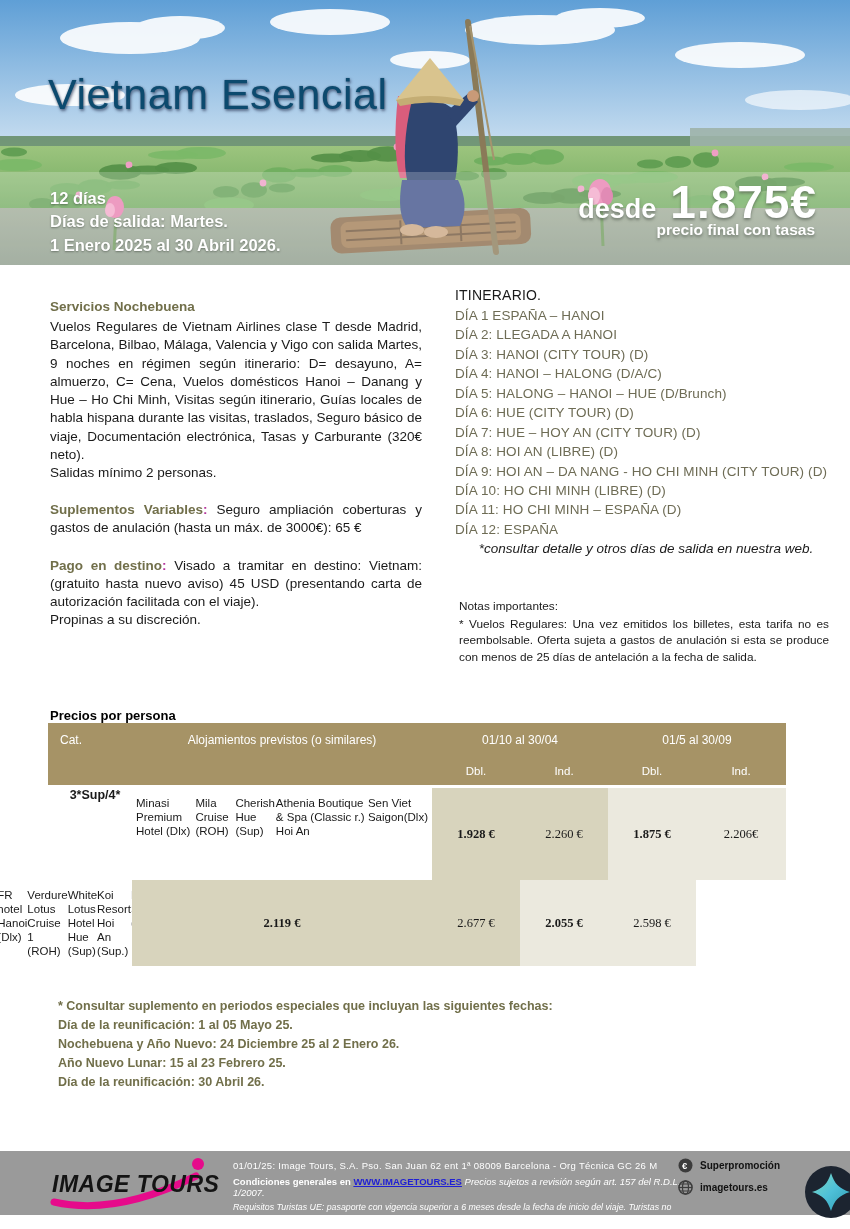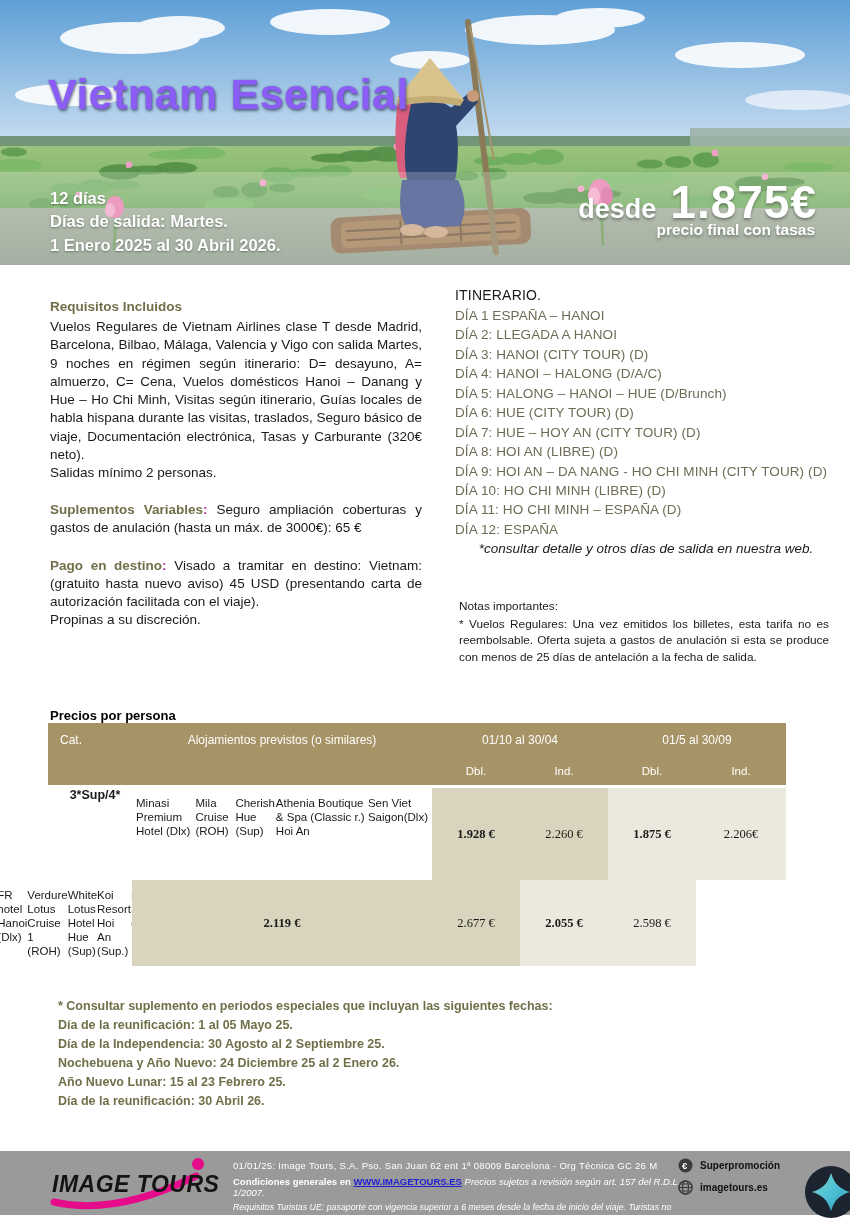--- a/index.html
+++ b/index.html
@@ -14,21 +14,21 @@
     --logo-magenta:#e60b8b;
   }
   *{margin:0;padding:0;box-sizing:border-box;}
   html,body{background:#fff;}
   body{font-family:"Liberation Sans",sans-serif;color:#1a1a1a;}
   #page{position:relative;width:850px;height:1229px;background:#fff;overflow:hidden;margin:0 auto;}
 
   
   .hero{position:absolute;left:0;top:0;width:850px;height:265px;overflow:hidden;}
   .hero svg{position:absolute;left:0;top:0;width:100%;height:100%;}
-  .hero-title{position:absolute;left:48px;top:70px;font-size:43px;font-weight:bold;color:#8b5cf6;
+  .hero-title{position:absolute;left:48px;top:70px;font-size:43px;font-weight:normal;color:#0c4a6e;
     letter-spacing:.5px;text-shadow:1px 2px 3px rgba(45,55,85,.65),0 0 2px rgba(45,55,85,.4);}
   .hero-info{position:absolute;left:50px;top:187px;font-size:16.5px;font-weight:bold;color:#fff;
     line-height:1.42;text-shadow:0 1px 2px rgba(60,70,60,.55);}
   .hero-price{position:absolute;left:505px;top:181px;width:312px;color:#fff;
     text-shadow:0 2px 3px rgba(60,70,60,.55);}
   .hero-price .row{display:flex;align-items:baseline;justify-content:flex-end;gap:14px;}
   .hero-price .desde{font-size:27px;font-weight:bold;}
   .hero-price .amount{font-size:46px;font-weight:bold;letter-spacing:1px;line-height:.95;}
   .hero-price .note{font-size:15.5px;font-weight:bold;text-align:right;margin-top:-4px;padding-right:2px;}
 
@@ -225,21 +225,21 @@
     <div class="hero-price">
       <div class="row">
         <span class="desde">desde</span>
         <span class="amount">1.875€</span>
       </div>
       <div class="note">precio final con tasas</div>
     </div>
   </div>
 
   <div class="services">
-    <div class="sec-head">Requisitos Incluidos</div>
+    <div class="sec-head">Servicios Nochebuena</div>
     <p>Vuelos Regulares de Vietnam Airlines clase  T desde Madrid, Barcelona, Bilbao, Málaga, Valencia y Vigo con salida Martes, 9 noches en régimen  según itinerario: D= desayuno, A= almuerzo, C= Cena, Vuelos domésticos Hanoi – Danang y Hue – Ho Chi Minh, Visitas según itinerario,  Guías locales de habla hispana durante las visitas, traslados, Seguro básico de viaje, Documentación electrónica, Tasas y Carburante (320€ neto).</p>
     <p>Salidas mínimo 2 personas.</p>
     <div class="gap"></div>
     <p><span class="inline-head">Suplementos Variables</span><span class="inline-colon">:</span><span> Seguro ampliación coberturas y gastos de anulación (hasta un máx. de 3000€): 65 €</span></p>
     <div class="gap"></div>
     <p><span class="inline-head">Pago en destino</span><span class="inline-colon">:</span><span> Visado a tramitar en destino: Vietnam: (gratuito hasta nuevo aviso) 45 USD (presentando carta de autorización facilitada con el viaje).</span></p>
     <p>Propinas a su discreción.</p>
   </div>
 
   <div class="itinerary">
@@ -305,21 +305,20 @@
         <div class="cell price p1">2.677 €</div>
         <div class="cell price p2 dbl">2.055 €</div>
         <div class="cell price p2">2.598 €</div>
       </div>
   </div>
 
   <div class="special">
     <div>* Consultar suplemento en periodos especiales que incluyan las siguientes fechas:</div>
     <div id="sp-lines">
         <div class="sp-line">Día de la reunificación: 1 al 05  Mayo 25.</div>
-        <div class="sp-line">Día de la Independencia: 30 Agosto al 2 Septiembre 25.</div>
         <div class="sp-line">Nochebuena y Año Nuevo: 24 Diciembre 25 al 2 Enero 26.</div>
         <div class="sp-line">Año Nuevo Lunar: 15 al 23 Febrero 25.</div>
         <div class="sp-line">Día de la reunificación: 30 Abril 26.</div>
       </div>
   </div>
 
   <div class="footer">
     <svg class="f-logo" viewBox="0 0 180 58">
       <path d="M8 48 Q70 62 150 22" stroke="#e60b8b" stroke-width="7" fill="none" stroke-linecap="round"></path>
       <circle cx="152" cy="10" r="6" fill="#e60b8b"></circle>

